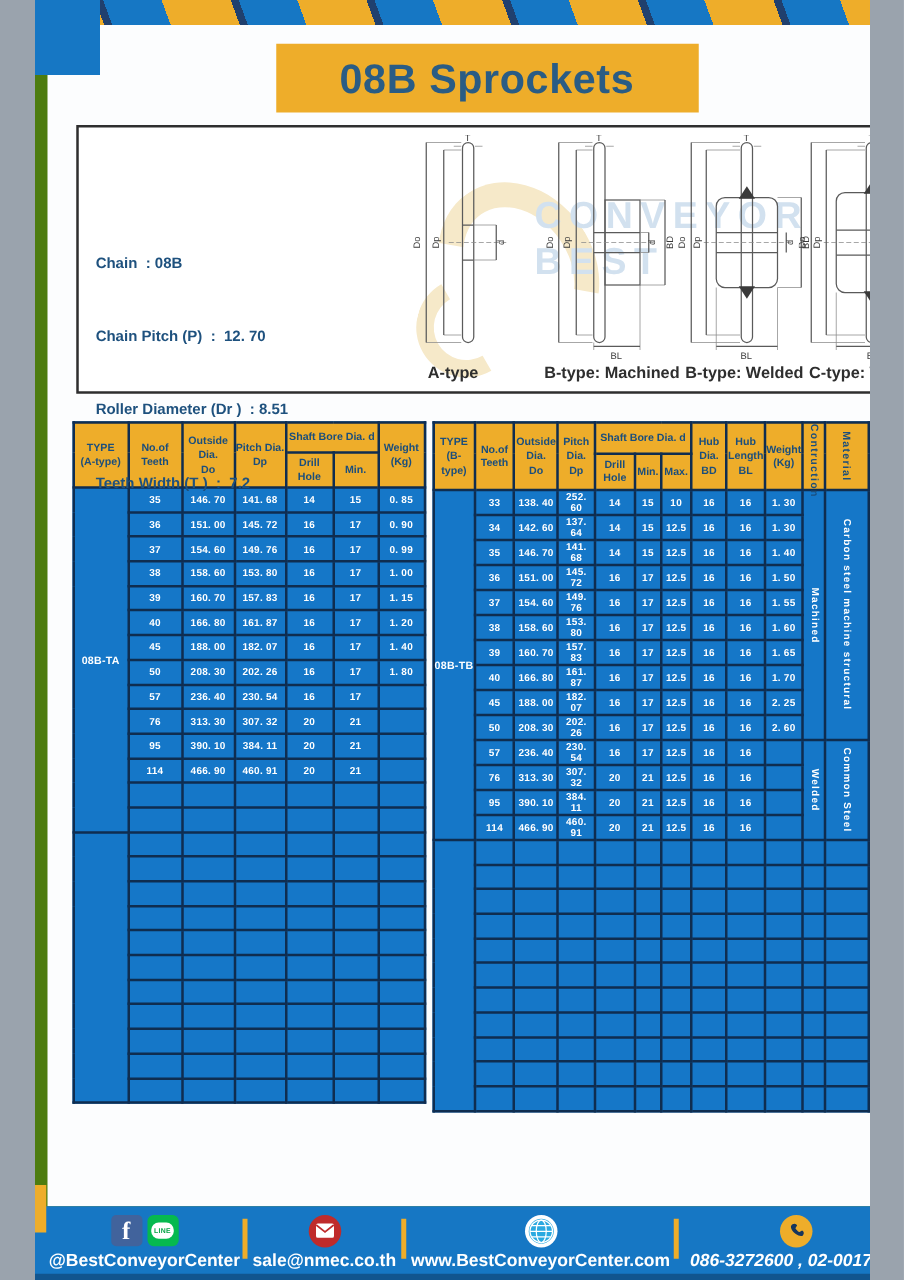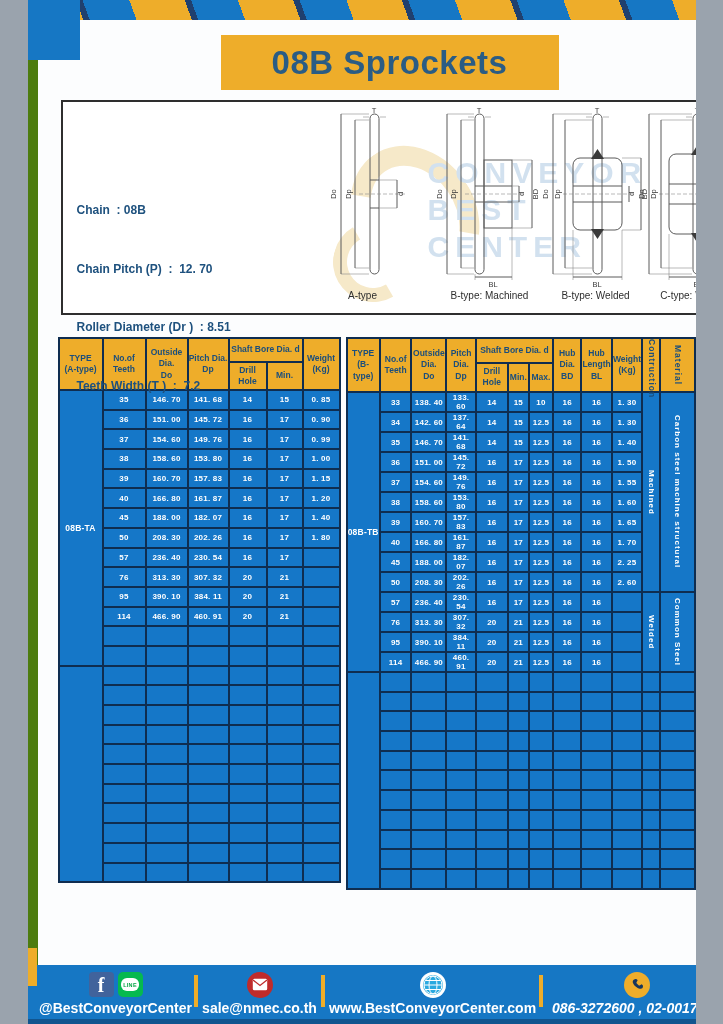--- a/index.html
+++ b/index.html
@@ -48,21 +48,21 @@
     position:absolute; left:270px; top:120px; width:80px; height:80px;
     border:14px solid #f6e9c9; border-right-color:transparent; border-top-color:transparent;
     border-radius:50%; transform:rotate(15deg); z-index:1;
   }
   .wm-text {
     position:absolute; left:365px; top:52px; z-index:1;
     color:#d2e1ef; font-weight:bold; font-size:30px; line-height:37px; letter-spacing:6px;
   }
   .diag { position:absolute; top:6px; height:200px; z-index:2; display:flex; flex-direction:column; align-items:center; }
   .diag svg { display:block; }
-  .diag .dlabel { font-size:10px; font-weight:normal; color:#2e2e2e; margin-top:2px; white-space:nowrap; }
+  .diag .dlabel { font-size:13px; font-weight:bold; color:#2e2e2e; margin-top:2px; white-space:nowrap; }
   .diag-a  { left:250px; width:100px; }
   .diag-bm { left:372px; width:110px; }
   .diag-bw { left:478px; width:110px; }
   .diag-cw { left:576px; width:112px; }
   .diag svg line, .diag svg rect, .diag svg path.ln { stroke:#5a5a5a; fill:none; stroke-width:1; }
   .diag svg .thin { stroke:#8a8a8a; stroke-width:0.6; }
   .diag svg text { fill:#3a3a3a; font-size:7.5px; font-family:"Liberation Sans",sans-serif; }
   .diag svg .weld { fill:#3a3a3a; stroke:none; }
 
   
@@ -118,21 +118,20 @@
   <div class="banner">
     <h1>08B Sprockets</h1>
   </div>
 
   <div class="diagram-box">
     <div class="wm-swirl"></div>
     <div class="wm-swirl2"></div>
     <div class="wm-text">
       <div>CONVEYOR</div>
       <div>BEST</div>
-      <div>CENTER</div>
     </div>
 
     <div class="specs">
       <div>Chain  : 08B</div>
       <div>Chain Pitch (P)  :  12. 70</div>
       <div>Roller Diameter (Dr )  : 8.51</div>
       <div>Teeth Width (T )  :  7.2</div>
     </div>
 
     <div class="diag diag-a">
@@ -568,21 +567,21 @@
         <th>Drill Hole</th>
         <th>Min.</th>
         <th>Max.</th>
       </tr>
     </thead>
     <tbody id="tbody-b">
         <tr>
           <td class="type-cell" rowspan="14">08B-TB</td>
           <td>33</td>
           <td>138. 40</td>
-          <td>133. 60</td>
+          <td>252. 60</td>
           <td>14</td>
           <td>15</td>
           <td>10</td>
           <td>16</td>
           <td>16</td>
           <td>1. 30</td>
           <td rowspan="10">
             <div class="vtext">Machined</div>
           </td>
           <td rowspan="10">

